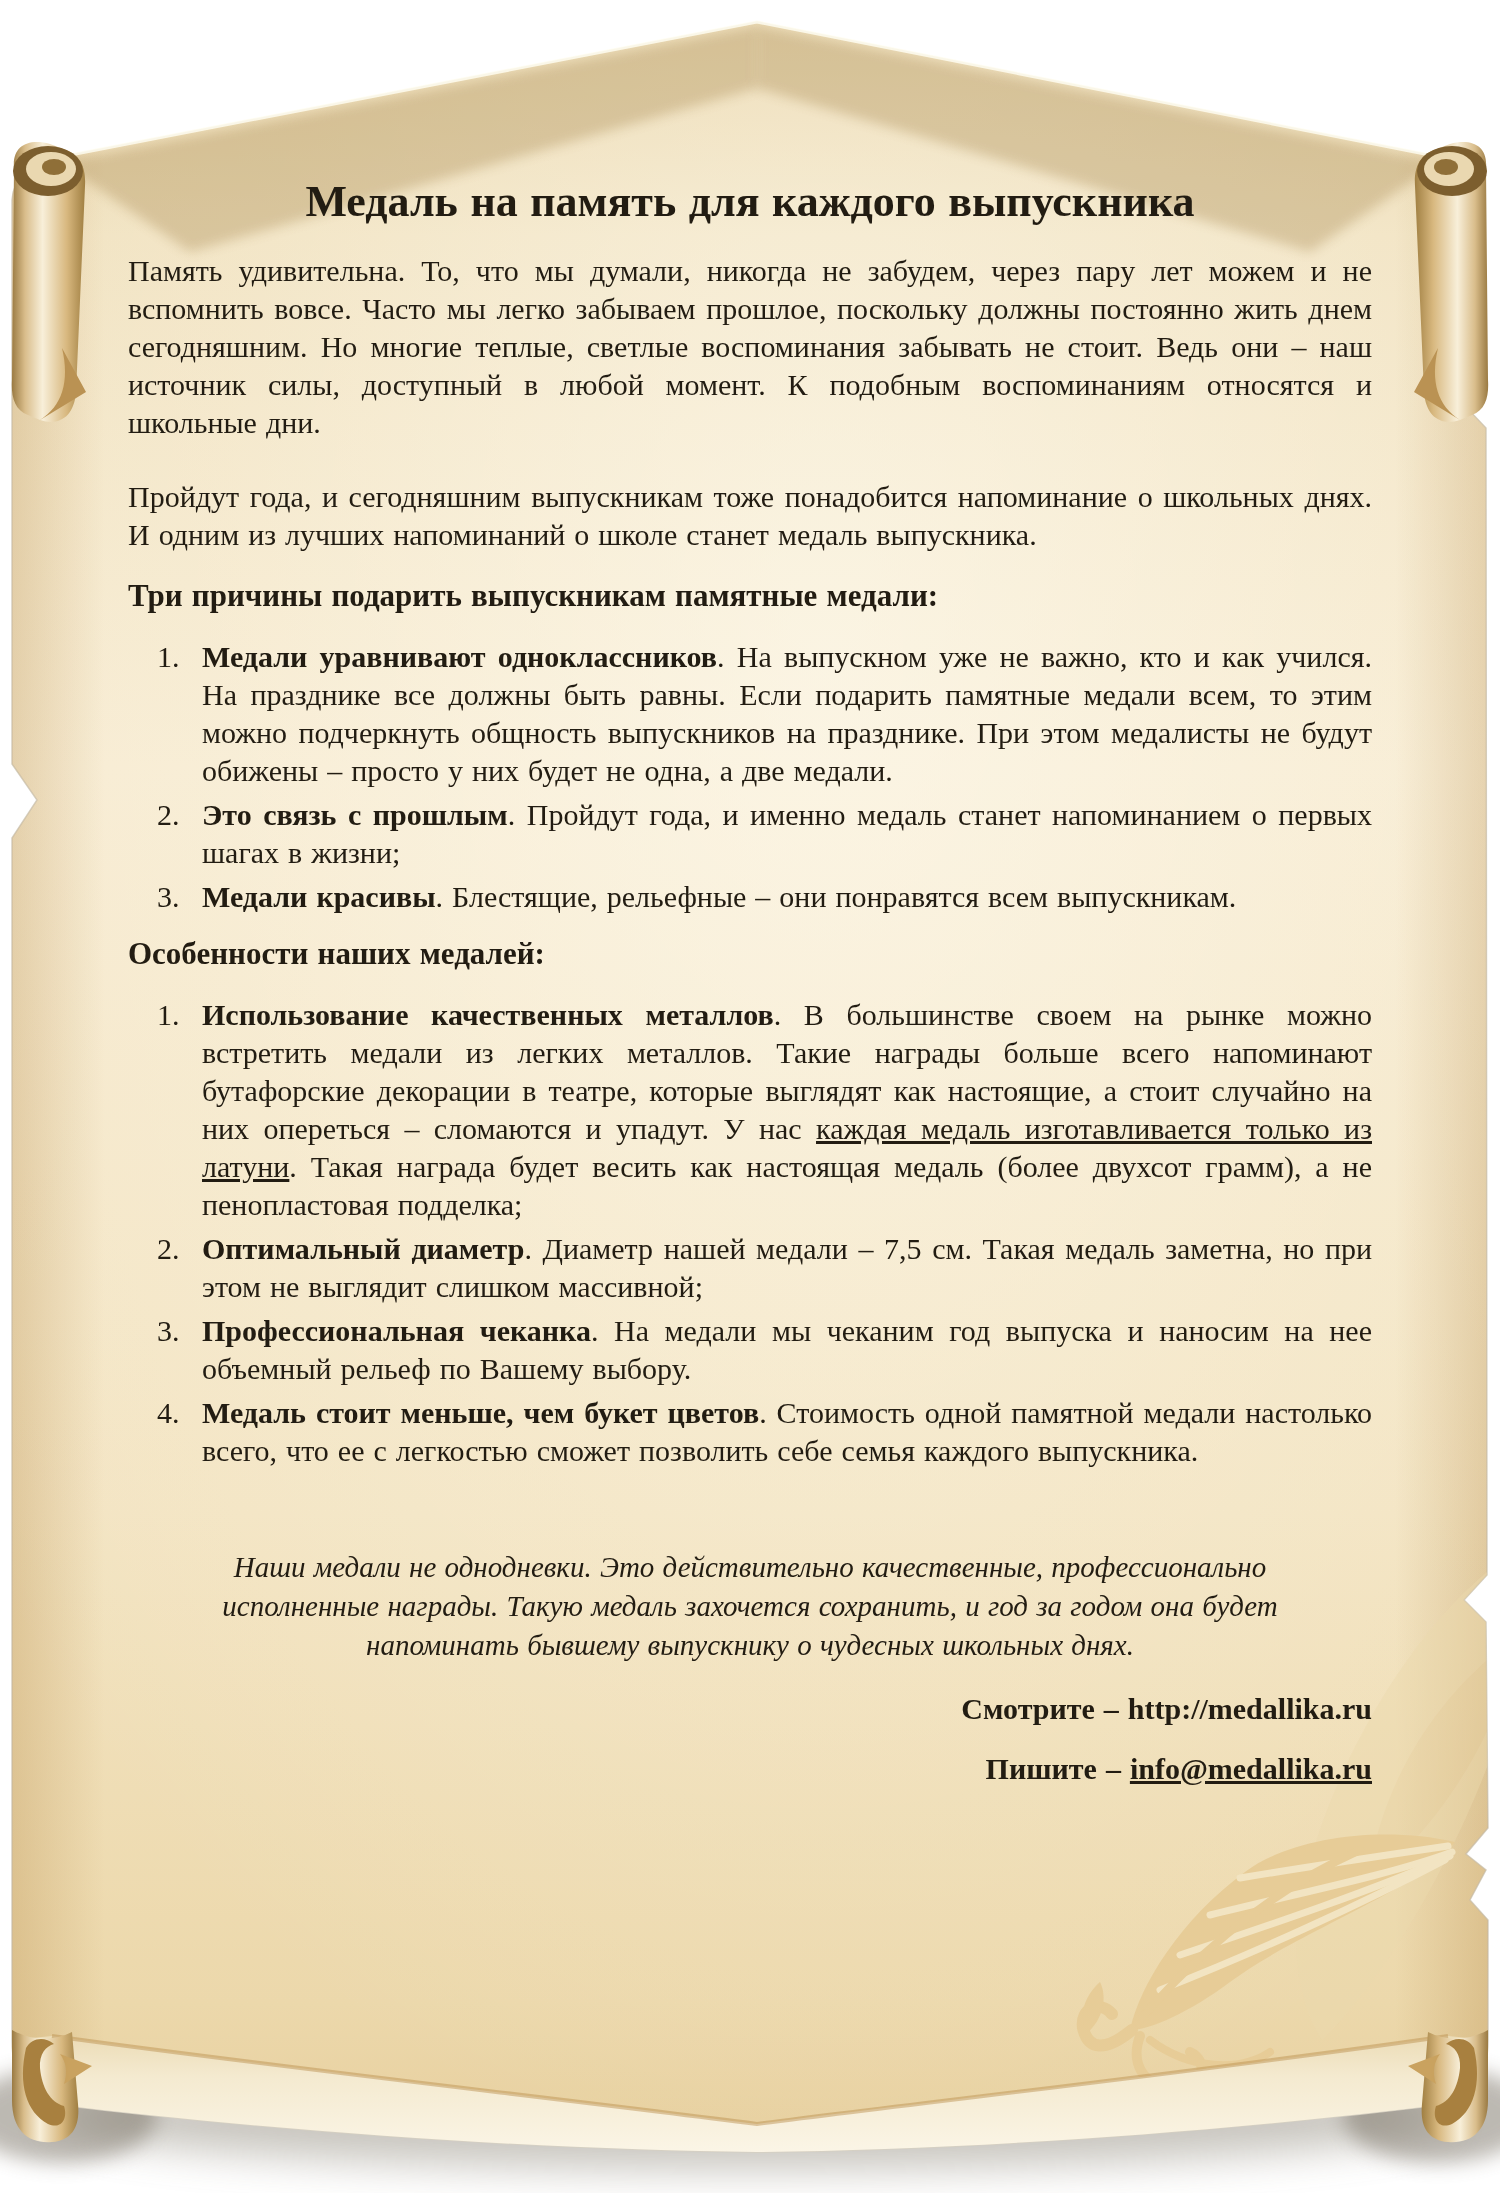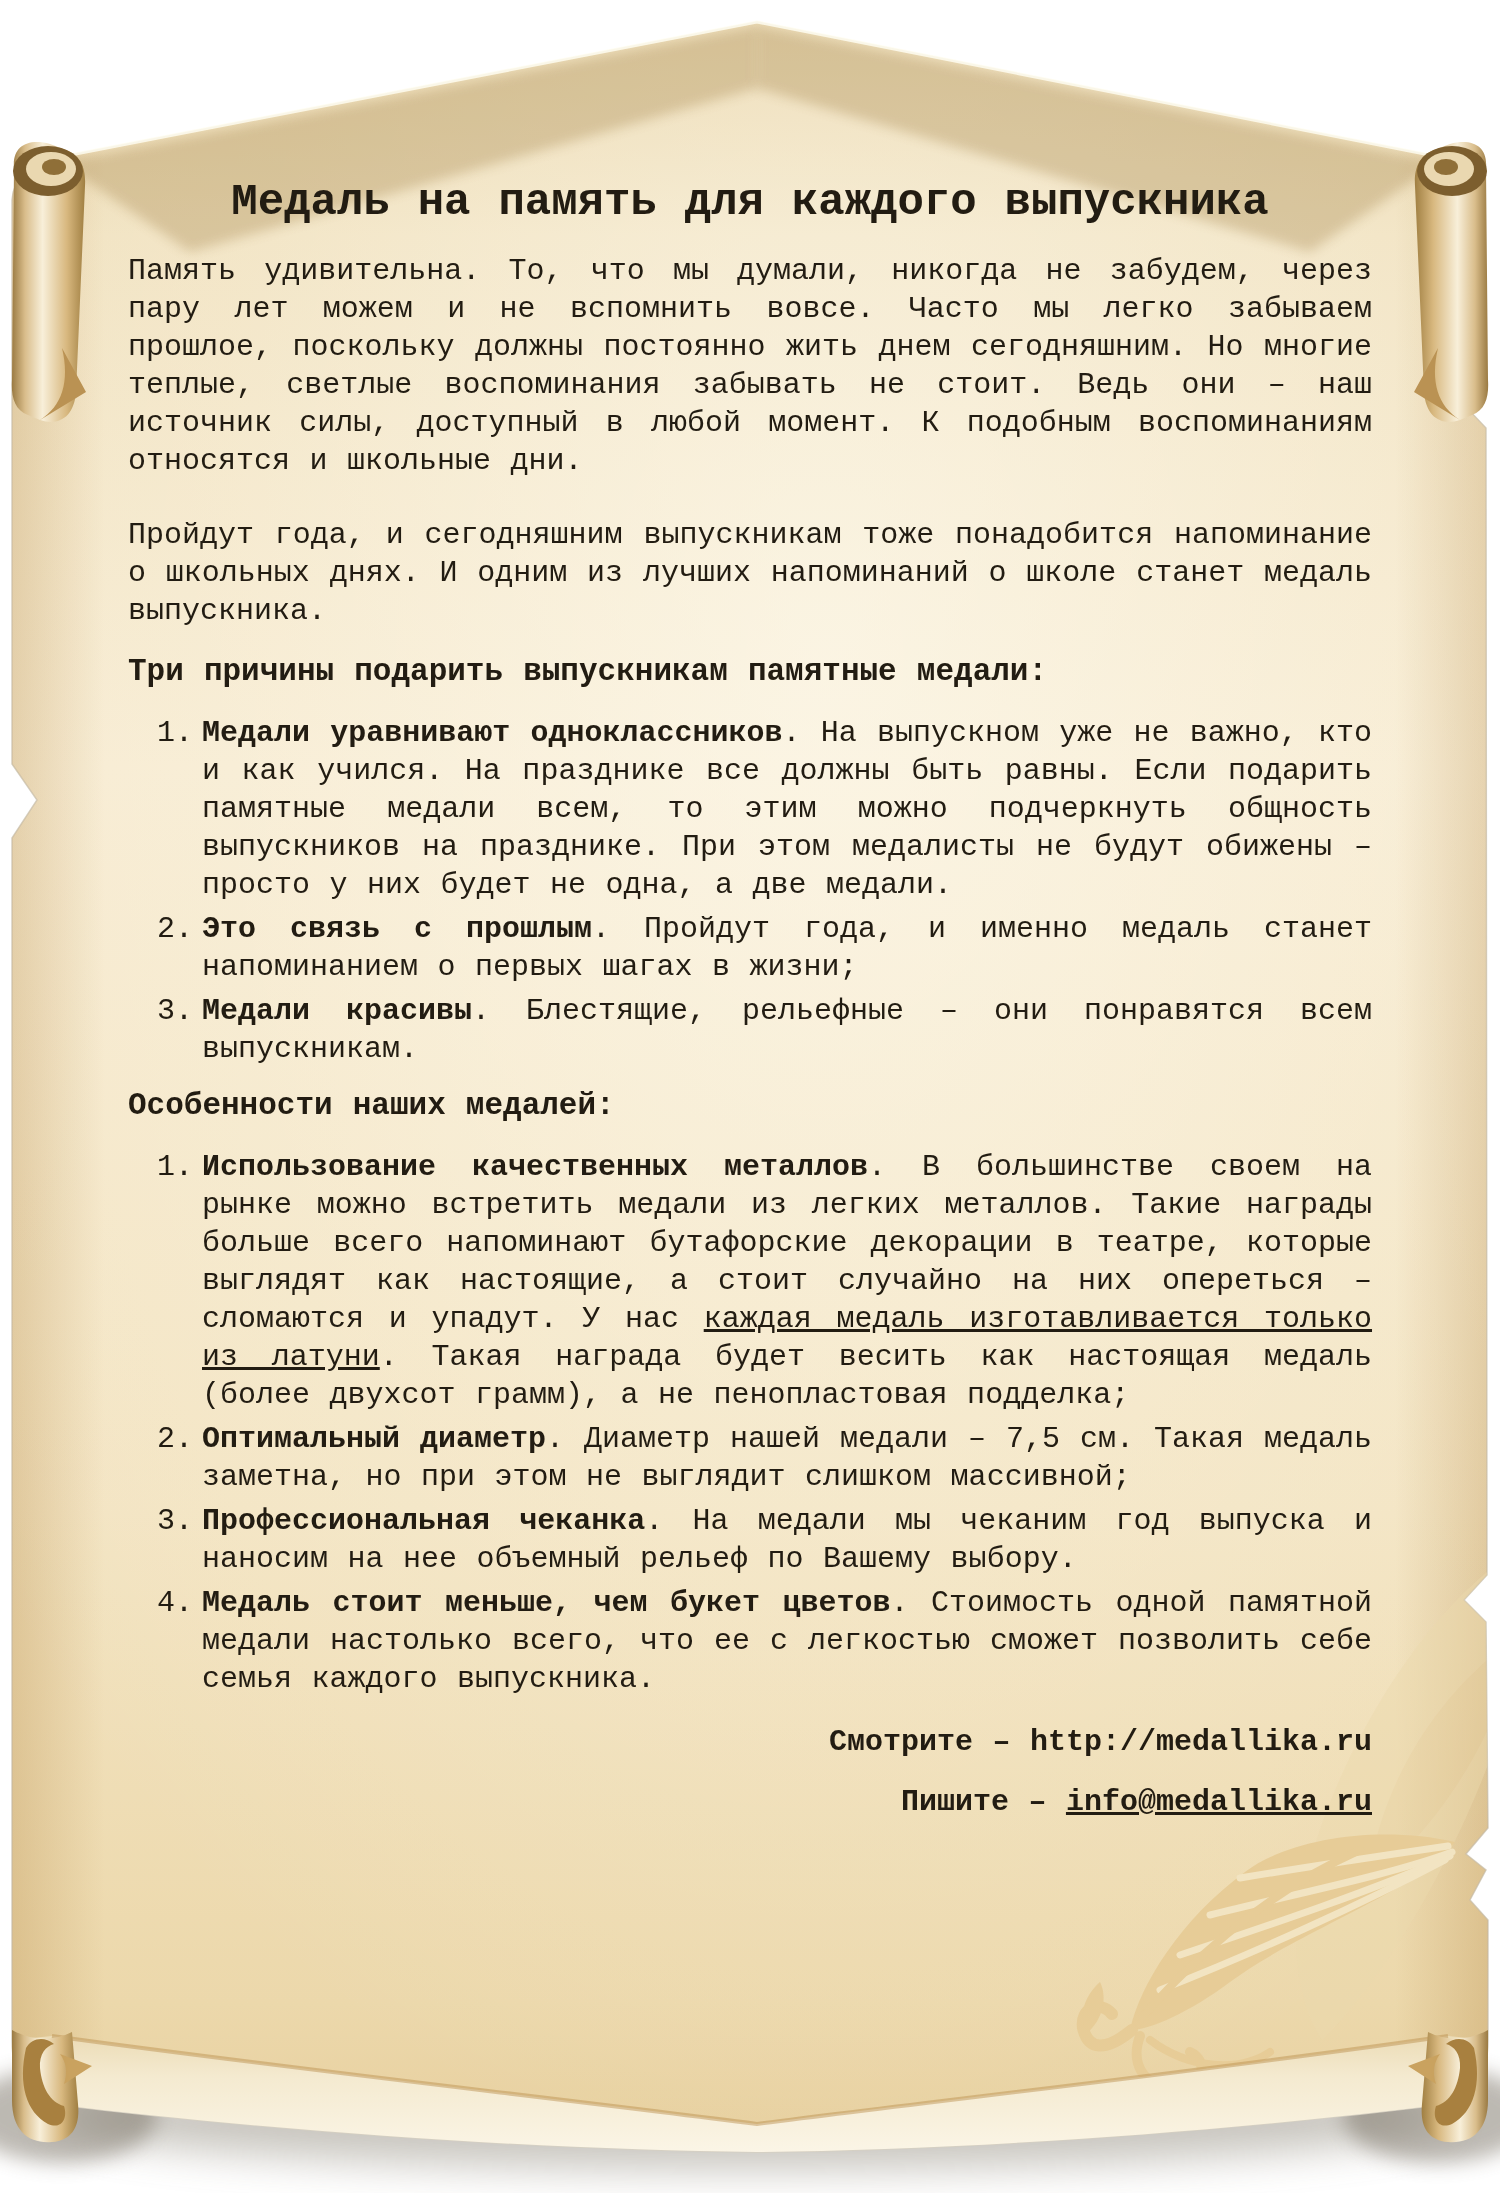--- a/index.html
+++ b/index.html
@@ -1,19 +1,19 @@
 <!DOCTYPE html>
 <html><head>
 <meta charset="utf-8">
 <style>
   html,body{margin:0;padding:0;background:#ffffff;}
   .page{
     position:relative;width:1500px;height:2193px;margin:0 auto;
     background:#ffffff;overflow:hidden;
-    font-family:Liberation Mono, monospace;
+    font-family:Liberation Serif, serif;
   }
   .bg{position:absolute;left:0;top:0;width:1500px;height:2193px;display:block;}
   .content{
     position:absolute;left:128px;top:0;width:1244px;
     color:#221c12;font-size:30px;line-height:38px;text-align:justify;
     word-spacing:1.5px;
   }
   .title{margin:176px 0 0 0;text-align:center;font-size:44px;line-height:52px;font-weight:700;}
   .p-intro-1{margin:24px 0 0 0;}
   .p-intro-2{margin:36px 0 0 0;}
@@ -194,20 +194,21 @@
       <div class="oli">
         <span class="num">3.</span>
         <span class="lead">Профессиональная чеканка</span><span>. На медали мы чеканим год выпуска и наносим на нее объемный рельеф по Вашему выбору.</span>
       </div>
       <div class="oli">
         <span class="num">4.</span>
         <span class="lead">Медаль стоит меньше, чем букет цветов</span><span>. Стоимость одной памятной медали настолько всего, что ее с легкостью сможет позволить себе семья каждого выпускника.</span>
       </div>
     </div>
 
+    <p class="closing">Наши медали не однодневки. Это действительно качественные, профессионально исполненные награды. Такую медаль захочется сохранить, и год за годом она будет напоминать бывшему выпускнику о чудесных школьных днях.</p>
 
     <p class="contact">
       <span>Смотрите – </span><span>http://medallika.ru</span>
     </p>
     <p class="contact">
       <span>Пишите – </span><span class="u">info@medallika.ru</span>
     </p>
 
 
   </div>

